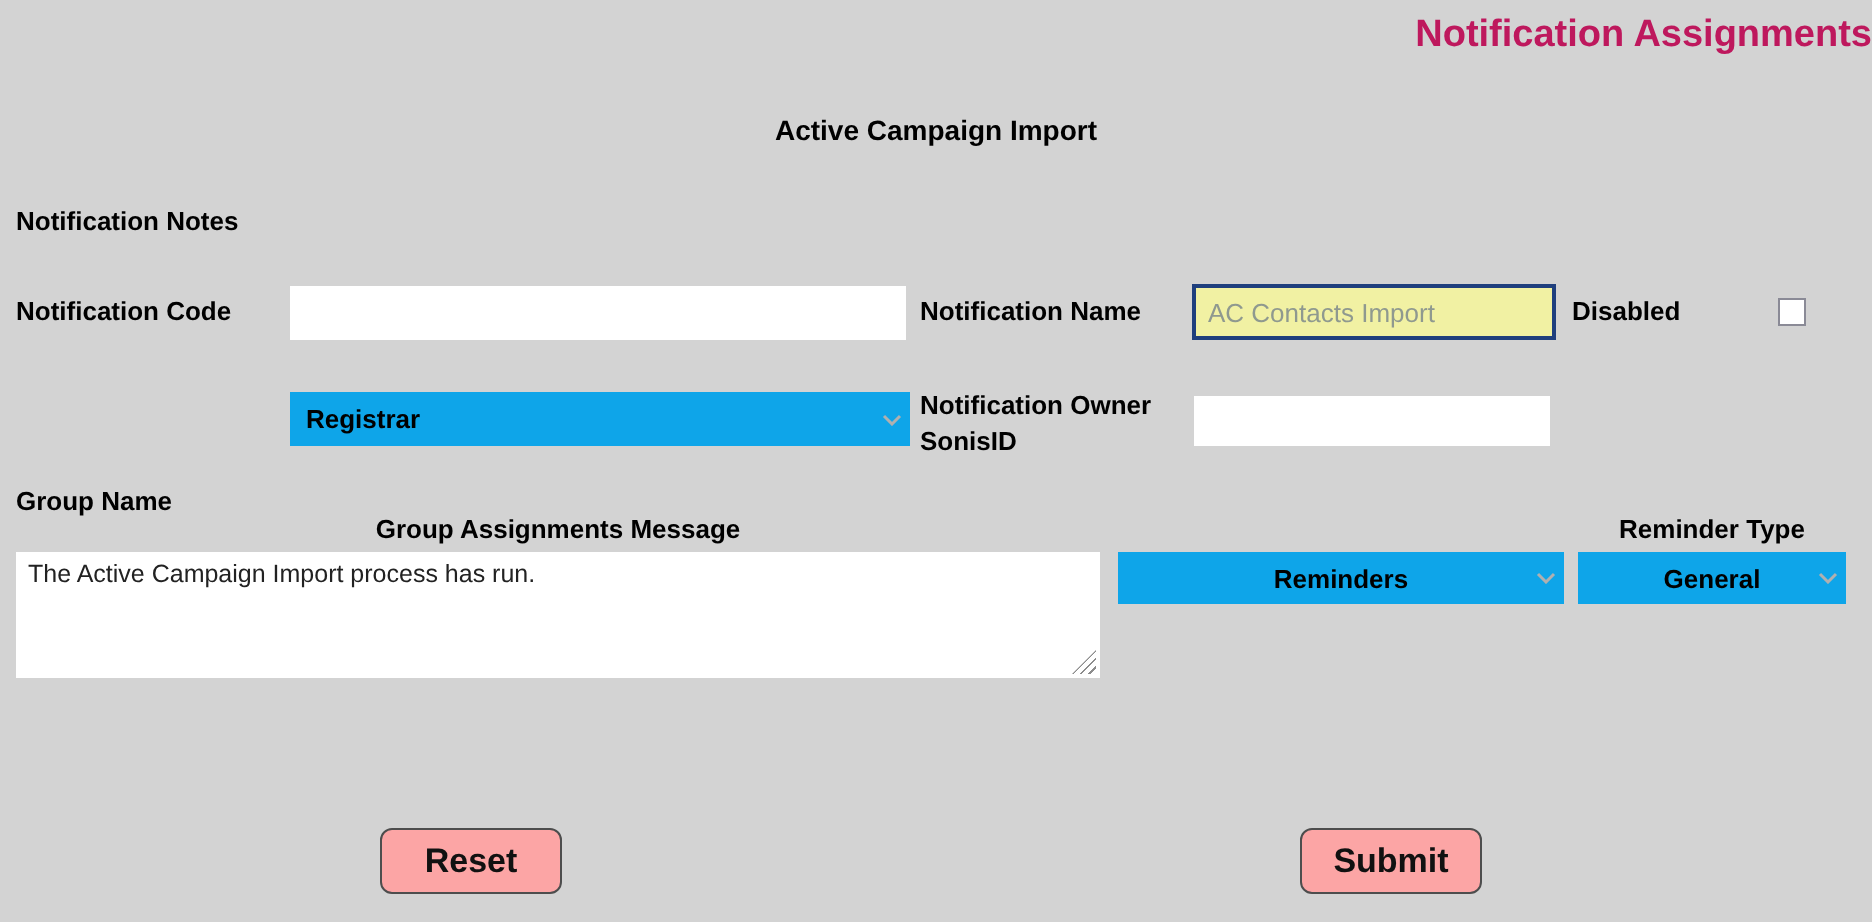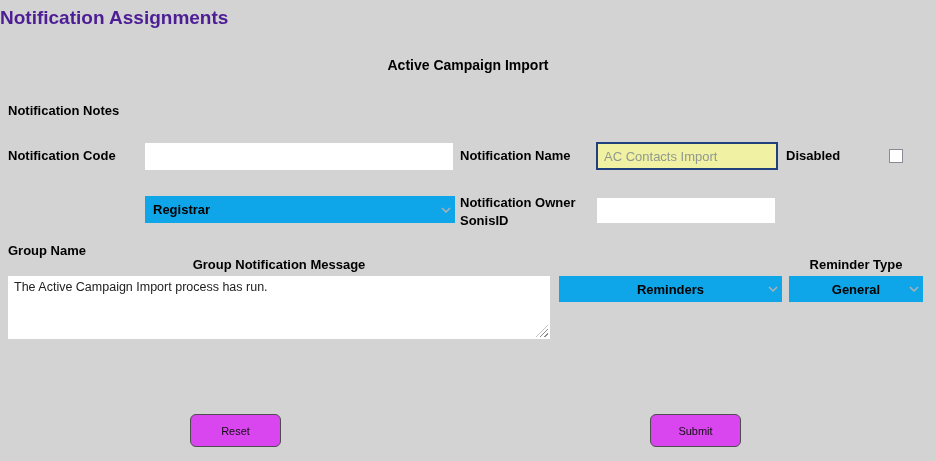--- a/index.html
+++ b/index.html
@@ -8,21 +8,21 @@
   .page {
     position:relative;
     width:936px; height:461px;
     background:#d3d3d3;
     overflow:hidden;
     color:#111;
   }
 
   .page-title {
     position:absolute; top:7px; left:0; width:100%;
-    text-align:left; font-size:19px; font-weight:bold; color:#4c1d95;
+    text-align:right; font-size:19px; font-weight:bold; color:#be185d;
   }
   .page-subtitle {
     position:absolute; top:57px; left:0; width:100%;
     text-align:center; font-size:14px; font-weight:bold; color:#000;
   }
 
   .lbl {
     position:absolute; font-size:13px; font-weight:bold; color:#000;
     white-space:nowrap;
   }
@@ -76,23 +76,23 @@
 
   .chk {
     position:absolute; left:889px; top:149px;
     width:14px; height:14px; margin:0;
     appearance:none; -webkit-appearance:none;
     background:#ffffff; border:1px solid #8a8a96; box-sizing:border-box;
   }
 
   .btn {
     position:absolute; width:91px; height:33px;
-    background:#d946ef; border:1px solid #4d4d4d; border-radius:6px;
+    background:#fca5a5; border:1px solid #4d4d4d; border-radius:6px;
     font-family:"Liberation Sans", sans-serif;
-    font-size:11px; font-weight:normal; color:#111;
+    font-size:17px; font-weight:bold; color:#111;
     cursor:pointer;
   }
 </style>
 </head>
 <body>
 
 <div class="page">
 
   <div class="page-title">Notification Assignments</div>
   <div class="page-subtitle">Active Campaign Import</div>
@@ -114,21 +114,21 @@
     <span class="chev">
       <svg width="10" height="6" viewBox="0 0 10 6">
           <polyline points="1,1 5,5 9,1" fill="none" stroke="#b0b0b0" stroke-width="1.5"></polyline>
         </svg>
     </span>
   </div>
 
   <div class="lbl" style="left:460px; top:194px; width:132px; white-space:normal; line-height:1.35;">Notification Owner SonisID</div>
   <input class="txt" type="text" style="left: 597px; top: 198px; width: 178px; height: 25px;">
 
-  <div class="lbl" style="left:8px; top:257px; width:542px; text-align:center;">Group Notification Message</div>
+  <div class="lbl" style="left:8px; top:257px; width:542px; text-align:center;">Group Assignments Message</div>
   <textarea class="msg-area" style="">The Active Campaign Import process has run.</textarea>
   <div class="resize-handle"></div>
 
   <div class="sel sel-centered" style="left:559px; top:276px; width:223px; height:26px;">
     <span class="chev" style="flex:0 0 18px; visibility:hidden;"></span>
     <span class="sel-val">Reminders</span>
     <span class="chev">
       <svg width="10" height="6" viewBox="0 0 10 6">
           <polyline points="1,1 5,5 9,1" fill="none" stroke="#b0b0b0" stroke-width="1.5"></polyline>
         </svg>

